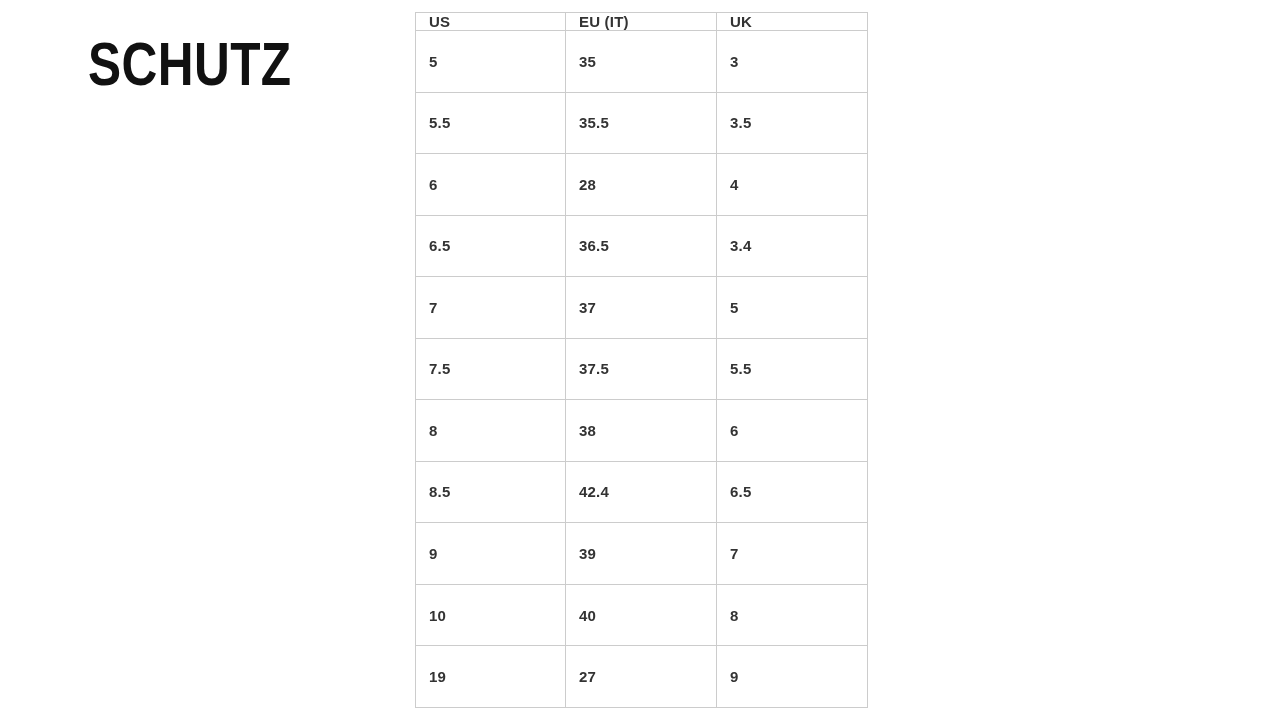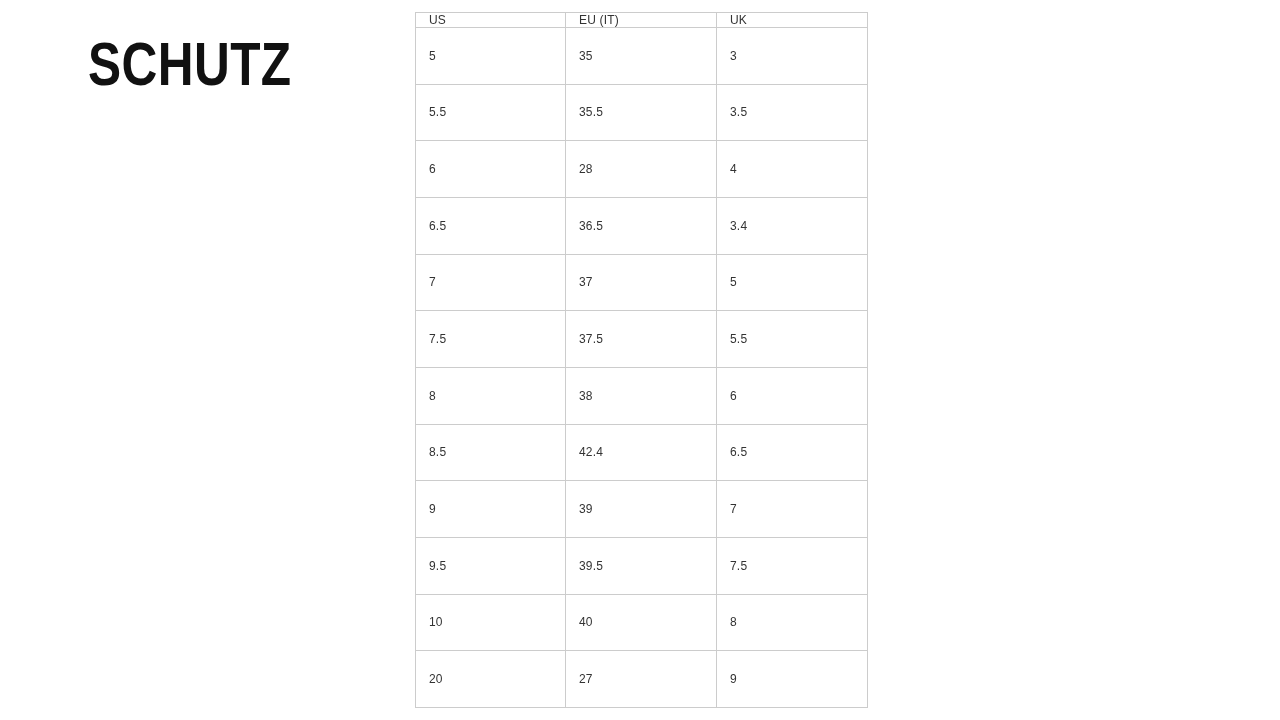--- a/index.html
+++ b/index.html
@@ -30,22 +30,22 @@
     top: 12px;
     width: 452px;
     height: 696px;
     border-collapse: collapse;
     table-layout: fixed;
   }
   .size-table th,
   .size-table td {
     border: 1px solid #cccccc;
     padding: 0 8px 0 13px;
-    font-size: 12px;
-    font-weight: 400;
+    font-size: 15px;
+    font-weight: 700;
     color: #333333;
     text-align: left;
     vertical-align: middle;
     background: #ffffff;
     letter-spacing: 0.2px;
   }
 </style>
 </head>
 <body>
 
@@ -104,28 +104,23 @@
       <td>8.5</td>
       <td>42.4</td>
       <td>6.5</td>
     </tr>
     <tr>
       <td>9</td>
       <td>39</td>
       <td>7</td>
     </tr>
     <tr>
-      <td>9.5</td>
-      <td>39.5</td>
-      <td>7.5</td>
-    </tr>
-    <tr>
       <td>10</td>
       <td>40</td>
       <td>8</td>
     </tr>
     <tr>
-      <td>20</td>
+      <td>19</td>
       <td>27</td>
       <td>9</td>
     </tr>
   </tbody>
 </table>
 
 </body></html>

